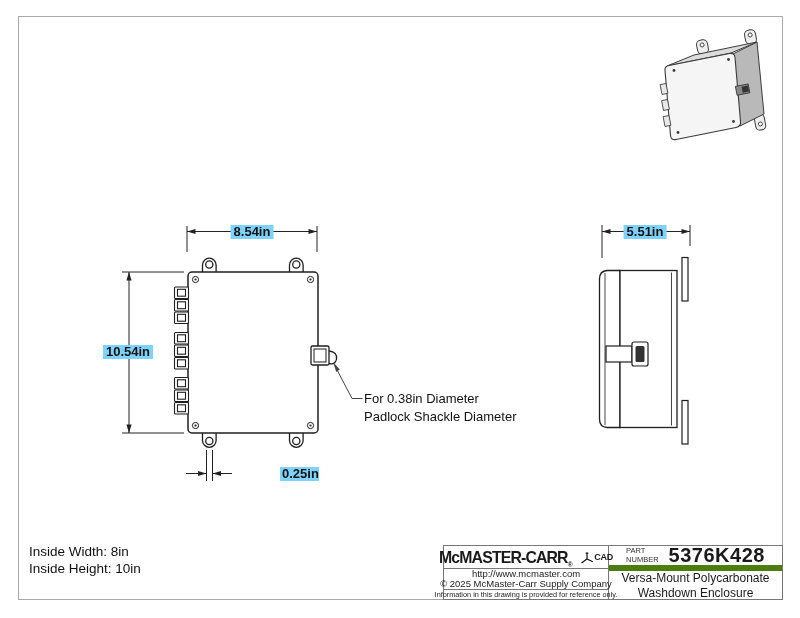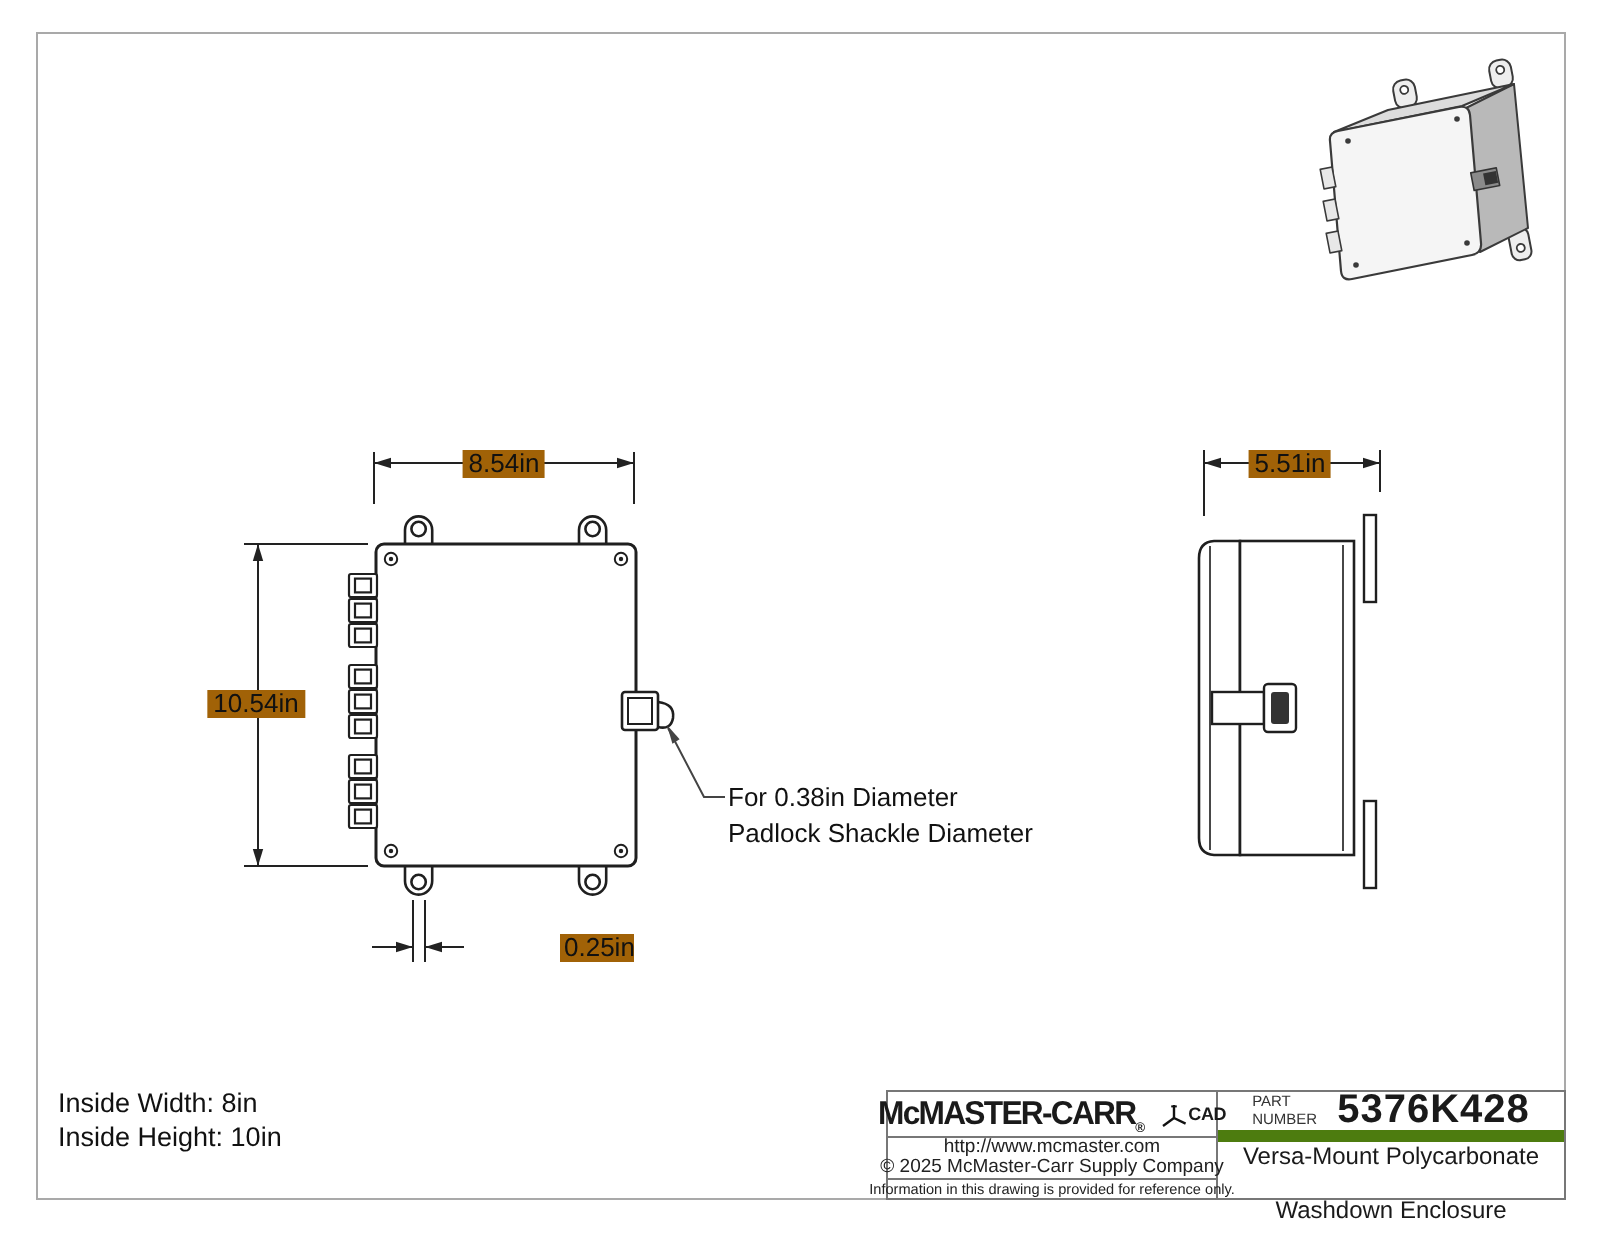--- a/index.html
+++ b/index.html
@@ -3,43 +3,43 @@
 <meta charset="utf-8">
 <style>
   html,body{margin:0;padding:0;background:#fff;}
   .page{
     position:relative;width:800px;height:618px;background:#ffffff;
     font-family:"Liberation Sans","DejaVu Sans",sans-serif;color:#1a1a1a;overflow:hidden;
   }
   .frame{position:absolute;left:18px;top:16px;width:765px;height:584px;border:1px solid #a9a9a9;box-sizing:border-box;}
   svg.linework{position:absolute;left:0;top:0;}
   .dim-label{
-    position:absolute;font-size:13px;color:#111;background:#a16207;padding:0 3px;
-    white-space:nowrap;transform:translate(-50%,-50%);line-height:14px;
+    position:absolute;font-size:13px;color:#111;background:#7dd3fc;padding:0 3px;
+    white-space:nowrap;transform:translate(-50%,-50%);line-height:14px;font-weight:bold;
   }
   .dim-label.left-anchored{transform:translateY(-50%);padding:0 0 0 2px;margin-left:44px;}
   .annotation{position:absolute;left:364px;top:390px;font-size:13px;line-height:17.5px;color:#111;white-space:nowrap;}
   .specs{position:absolute;left:29px;top:544px;font-size:13.5px;line-height:16.5px;color:#111;white-space:nowrap;}
   .title-block{
     position:absolute;left:443px;top:545px;width:340px;height:55px;box-sizing:border-box;
     border:1px solid #777;display:flex;background:#fff;
   }
   .tb-left{width:165px;border-right:1px solid #777;display:flex;flex-direction:column;box-sizing:border-box;}
   .tb-right{flex:1;display:flex;flex-direction:column;box-sizing:border-box;}
   .tb-logo-row{height:24px;border-bottom:1px solid #777;display:flex;align-items:center;justify-content:center;box-sizing:border-box;}
   .brand{font-weight:bold;font-size:16.5px;letter-spacing:-0.9px;white-space:nowrap;transform:scaleX(.96);transform-origin:left center;}
   .reg{font-size:7px;vertical-align:baseline;position:relative;top:4px;letter-spacing:0;}
   .cad-chip{display:flex;align-items:center;margin-left:2px;}
   .cad-text{font-size:9px;font-weight:bold;letter-spacing:-0.2px;}
   .tb-web-row{height:21px;border-bottom:1px solid #777;display:flex;flex-direction:column;align-items:center;justify-content:flex-start;box-sizing:border-box;font-size:9.5px;line-height:10px;color:#222;white-space:nowrap;}
   .tb-disclaimer-row{flex:1;display:flex;align-items:center;justify-content:center;font-size:7.3px;color:#222;white-space:nowrap;}
   .tb-part-row{height:25px;border-bottom:6px solid #4d7c0f;display:flex;align-items:center;justify-content:center;box-sizing:border-box;}
   .part-label{font-size:7.5px;line-height:8.5px;color:#333;margin-right:10px;text-align:left;}
   .part-number{font-size:20px;font-weight:bold;letter-spacing:0.5px;}
-  .tb-product-row{flex:1;display:flex;flex-direction:column;align-items:center;justify-content:center;font-size:12px;line-height:14.5px;white-space:nowrap;gap:12px;}
+  .tb-product-row{flex:1;display:flex;flex-direction:column;align-items:center;justify-content:center;font-size:12px;line-height:14.5px;white-space:nowrap;}
 </style>
 </head>
 <body>
 
 <div class="page">
 
   <div class="frame"></div>
 
   <svg class="linework" width="800" height="618" viewBox="0 0 800 618">
 

